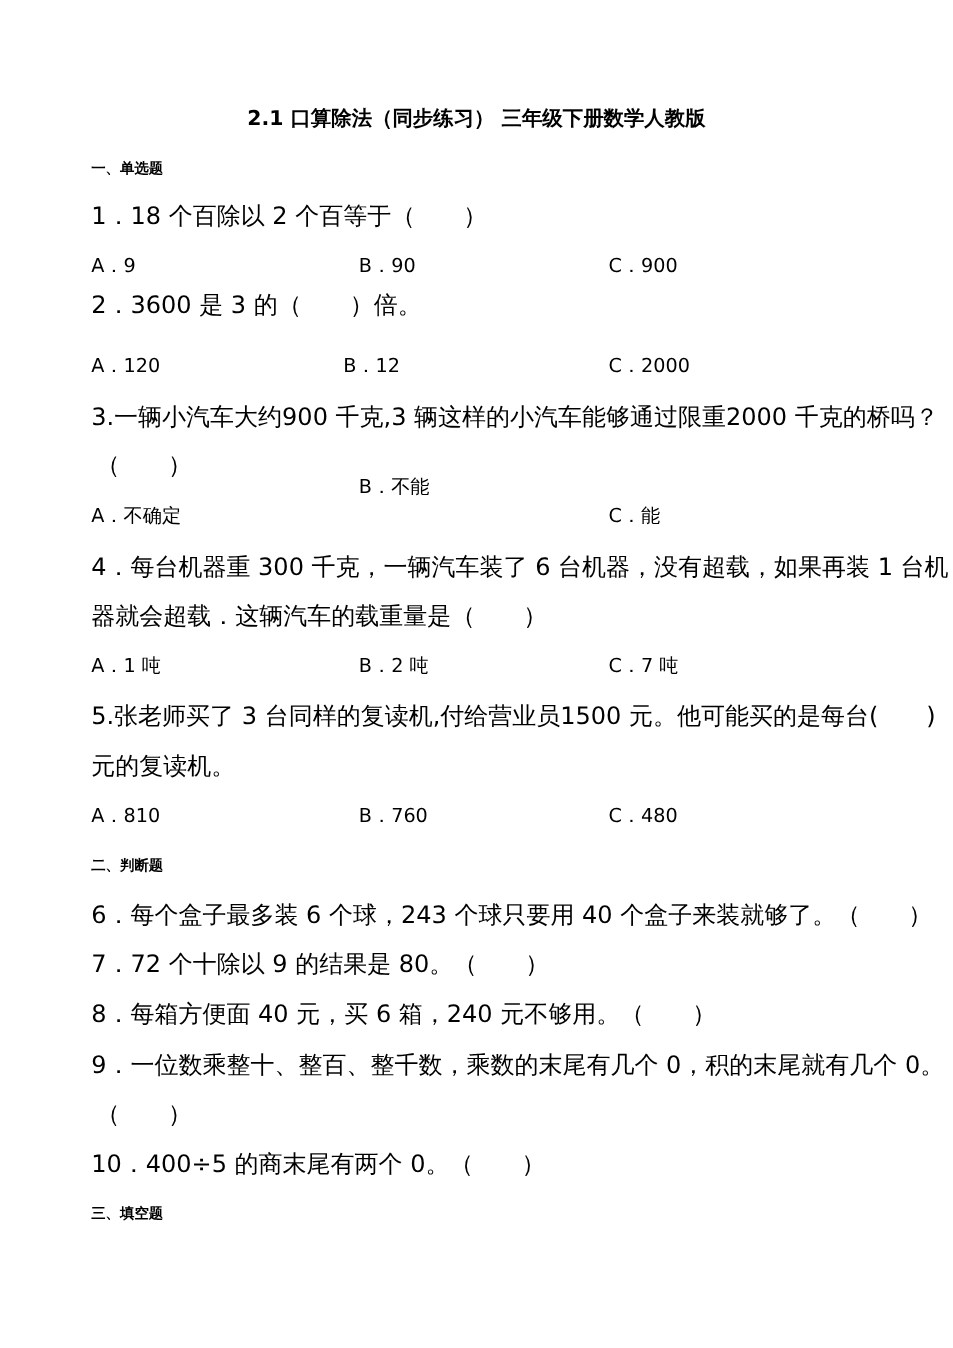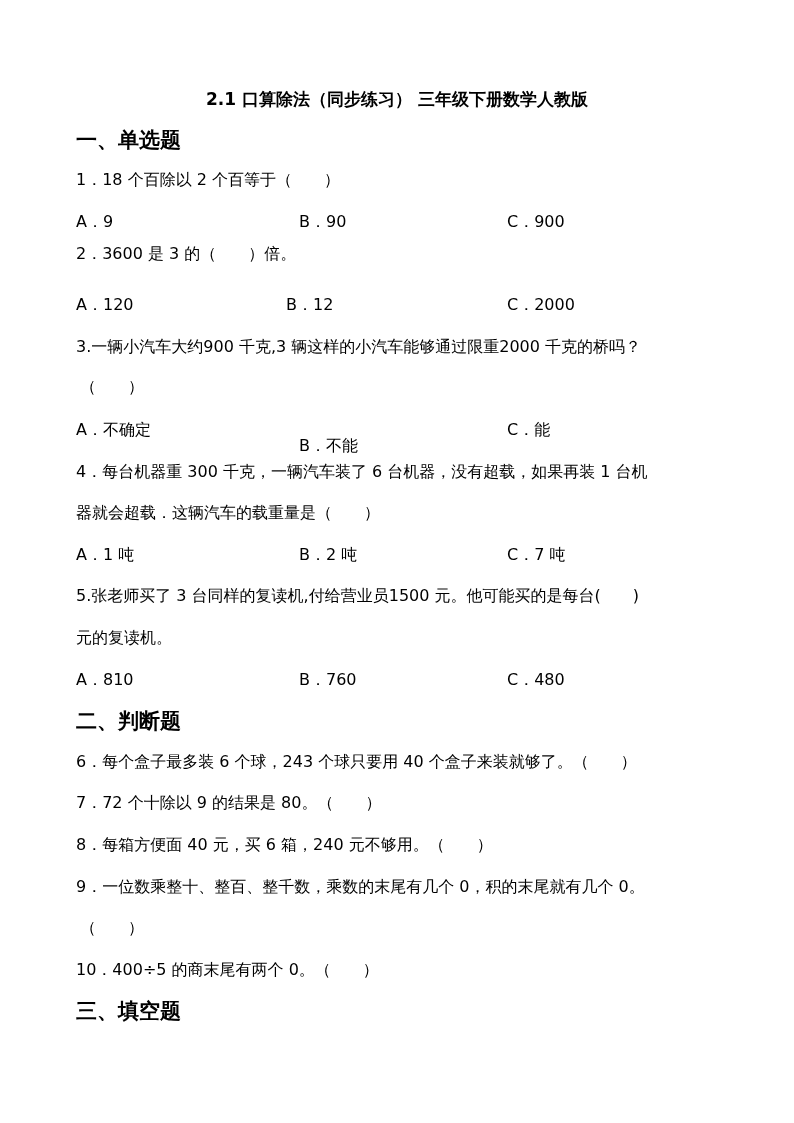--- a/index.html
+++ b/index.html
@@ -1,21 +1,21 @@
 <!DOCTYPE html>
 <html><head>
 <meta charset="utf-8">
 <style>
   html, body { margin: 0; padding: 0; background: #ffffff; }
   body { width: 794px; height: 1123px; position: relative; overflow: hidden;
          font-family: "DejaVu Sans", "Liberation Sans", sans-serif; color: #000; }
-  .line { position: absolute; left: 76px; font-size: 16px; line-height: 20px; white-space: nowrap; }
+  .line { position: absolute; left: 76px; font-size: 20px; line-height: 20px; white-space: nowrap; }
   .title { position: absolute; top: 88px; left: 0; width: 794px; text-align: center;
            font-size: 17px; font-weight: bold; line-height: 22px; }
-  .section { font-weight: bold; font-size: 21px; text-align: center; }
+  .section { font-weight: bold; font-size: 12px; text-align: center; }
   .opt { position: absolute; font-size: 16px; line-height: 20px; white-space: nowrap; text-align: center; }
 </style>
 </head>
 <body>
 
 <div class="title">2.1 口算除法（同步练习） 三年级下册数学人教版</div>
 
 <div class="line section" style="top:130px">一、单选题</div>
 
 <div class="line" style="top:170px">1．18 个百除以 2 个百等于（　　）</div>
@@ -24,21 +24,21 @@
 <div class="opt" style="top:212px;left:507px">C．900</div>
 
 <div class="line" style="top:244px">2．3600 是 3 的（　　）倍。</div>
 <div class="opt" style="top:295px;left:76px">A．120</div>
 <div class="opt" style="top:295px;left:286px">B．12</div>
 <div class="opt" style="top:295px;left:507px">C．2000</div>
 
 <div class="line" style="top:337px">3.一辆小汽车大约900 千克,3 辆这样的小汽车能够通过限重2000 千克的桥吗？</div>
 <div class="line" style="top:377px;left:80px">（　　）</div>
 <div class="opt" style="top:420px;left:76px">A．不确定</div>
-<div class="opt" style="top:436px;left:299px">B．不能</div>
+<div class="opt" style="top:396px;left:299px">B．不能</div>
 <div class="opt" style="top:420px;left:507px">C．能</div>
 
 <div class="line" style="top:462px">4．每台机器重 300 千克，一辆汽车装了 6 台机器，没有超载，如果再装 1 台机</div>
 <div class="line" style="top:503px">器就会超载．这辆汽车的载重量是（　　）</div>
 <div class="opt" style="top:545px;left:76px">A．1 吨</div>
 <div class="opt" style="top:545px;left:299px">B．2 吨</div>
 <div class="opt" style="top:545px;left:507px">C．7 吨</div>
 
 <div class="line" style="top:586px">5.张老师买了 3 台同样的复读机,付给营业员1500 元。他可能买的是每台(　　)</div>
 <div class="line" style="top:628px">元的复读机。</div>

